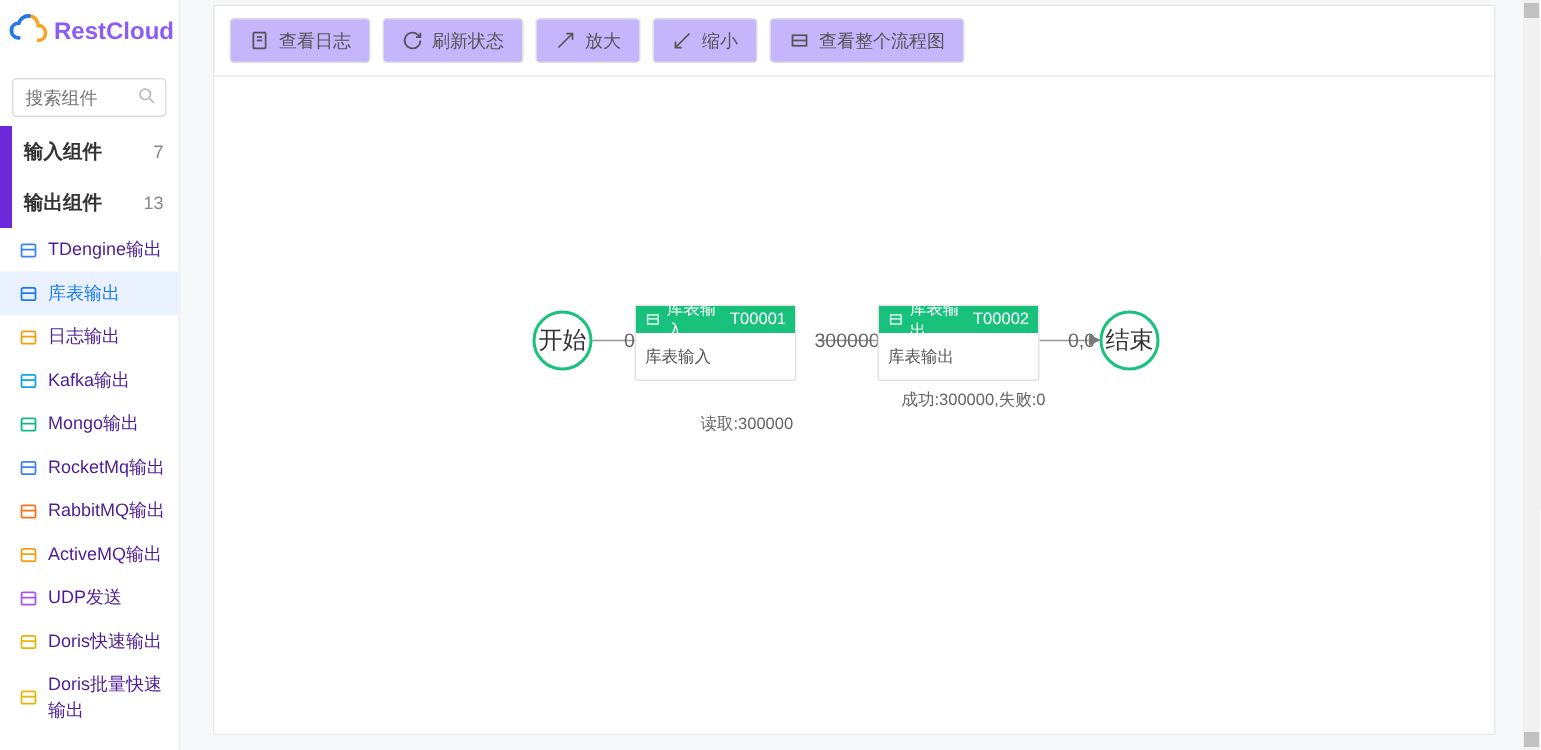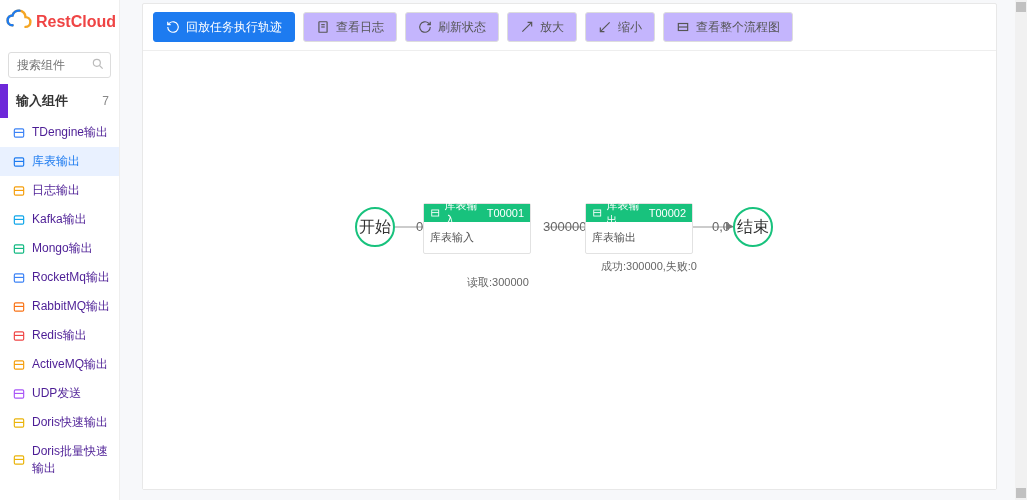--- a/index.html
+++ b/index.html
@@ -4,21 +4,21 @@
 <style>
 * { box-sizing: border-box; margin: 0; padding: 0; }
 body { font-family: -apple-system, "Segoe UI", Arial, sans-serif; font-size: 13px; color: #333; background: #fff; width: 1027px; height: 500px; overflow: hidden; position: relative; }
 .scrollbar-track { position: absolute; right: 0; top: 0; width: 12px; height: 100%; background: #f1f1f1; }
 .scrollbar-thumb-top { position: absolute; right: 1px; top: 2px; width: 10px; height: 10px; background: #c1c1c1; }
 .scrollbar-thumb-bot { position: absolute; right: 1px; bottom: 2px; width: 10px; height: 10px; background: #c1c1c1; }
 .app { display: flex; width: 1015px; height: 500px; }
 .sidebar-col { width: 120px; background: #fff; display: flex; flex-direction: column; border-right: 1px solid #eee; }
 .logo-bar { height: 44px; display: flex; align-items: center; padding-left: 6px; gap: 4px; }
 .logo-mark { width: 26px; height: 26px; }
-.logo-text { font-weight: 600; font-size: 16px; color: #ef4444; }
+.logo-text { font-weight: 600; font-size: 16px; color: #8b5cf6; }
 .search-wrap { padding: 8px 8px 6px; position: relative; }
 .search-input { width: 100%; height: 26px; border: 1px solid #ddd; border-radius: 3px; padding: 0 24px 0 8px; font-size: 12px; outline: none; }
 .search-icon { position: absolute; right: 14px; top: 13px; width: 14px; height: 14px; color: #bbb; }
 .tree { flex: 1; overflow-y: auto; }
 .grp { display: flex; align-items: center; justify-content: space-between; padding: 8px 10px 8px 8px; font-weight: 700; font-size: 13px; cursor: pointer; border-left: 8px solid #6d28d9; }
 .grp .count { font-weight: 400; color: #888; font-size: 12px; }
 .node { display: flex; align-items: center; gap: 6px; padding: 6px 8px 6px 12px; font-size: 12px; cursor: pointer; color: #4c1d95; }
 .node.active { background: #e9f1ff; color: #1d7bf0; }
 .node-icon { width: 14px; height: 14px; flex-shrink: 0; }
 .main { flex: 1; display: flex; flex-direction: column; background: #f7f8fa; padding: 3px 2px 10px 2px; }
@@ -61,20 +61,24 @@
       <svg class="search-icon" viewBox="0 0 24 24" fill="none" stroke="currentColor" stroke-width="2">
           <circle cx="10" cy="10" r="6"></circle>
           <line x1="15" y1="15" x2="20" y2="20"></line>
         </svg>
     </div>
     <div class="tree" id="tree">
         <div class="grp">
           <span>输入组件</span>
           <span class="count">7</span>
         </div>
+        <div class="grp">
+          <span>输出组件</span>
+          <span class="count">13</span>
+        </div>
         <div class="node">
           <svg class="node-icon" viewBox="0 0 24 24">
             <rect x="4" y="5" width="16" height="14" rx="2" fill="none" stroke="#3b82f6" stroke-width="2"></rect>
             <line x1="4" y1="11" x2="20" y2="11" stroke="#3b82f6" stroke-width="2"></line>
           </svg>
           <span>TDengine输出</span>
         </div>
         <div class="node active">
           <svg class="node-icon" viewBox="0 0 24 24">
             <rect x="4" y="5" width="16" height="14" rx="2" fill="none" stroke="#1d7bf0" stroke-width="2"></rect>
@@ -109,27 +113,20 @@
             <line x1="4" y1="11" x2="20" y2="11" stroke="#3b82f6" stroke-width="2"></line>
           </svg>
           <span>RocketMq输出</span>
         </div>
         <div class="node">
           <svg class="node-icon" viewBox="0 0 24 24">
             <rect x="4" y="5" width="16" height="14" rx="2" fill="none" stroke="#f97316" stroke-width="2"></rect>
             <line x1="4" y1="11" x2="20" y2="11" stroke="#f97316" stroke-width="2"></line>
           </svg>
           <span>RabbitMQ输出</span>
-        </div>
-        <div class="node">
-          <svg class="node-icon" viewBox="0 0 24 24">
-            <rect x="4" y="5" width="16" height="14" rx="2" fill="none" stroke="#ef4444" stroke-width="2"></rect>
-            <line x1="4" y1="11" x2="20" y2="11" stroke="#ef4444" stroke-width="2"></line>
-          </svg>
-          <span>Redis输出</span>
         </div>
         <div class="node">
           <svg class="node-icon" viewBox="0 0 24 24">
             <rect x="4" y="5" width="16" height="14" rx="2" fill="none" stroke="#f59e0b" stroke-width="2"></rect>
             <line x1="4" y1="11" x2="20" y2="11" stroke="#f59e0b" stroke-width="2"></line>
           </svg>
           <span>ActiveMQ输出</span>
         </div>
         <div class="node">
           <svg class="node-icon" viewBox="0 0 24 24">
@@ -151,27 +148,20 @@
             <line x1="4" y1="11" x2="20" y2="11" stroke="#eab308" stroke-width="2"></line>
           </svg>
           <span>Doris批量快速输出</span>
         </div>
       </div>
   </aside>
 
   <main class="main">
     <div class="panel">
       <div class="toolbar">
-        <button class="btn primary">
-          <svg class="btn-icon" viewBox="0 0 24 24" fill="none" stroke="currentColor" stroke-width="2">
-              <path d="M3 12a9 9 0 1 0 3-6.7L3 8"></path>
-              <path d="M3 3v5h5"></path>
-            </svg>
-          <span>回放任务执行轨迹</span>
-        </button>
         <button class="btn">
           <svg class="btn-icon" viewBox="0 0 24 24" fill="none" stroke="currentColor" stroke-width="2">
               <rect x="5" y="3" width="14" height="18" rx="1"></rect>
               <line x1="9" y1="8" x2="15" y2="8"></line>
               <line x1="9" y1="12" x2="15" y2="12"></line>
             </svg>
           <span>查看日志</span>
         </button>
         <button class="btn">
           <svg class="btn-icon" viewBox="0 0 24 24" fill="none" stroke="currentColor" stroke-width="2">

